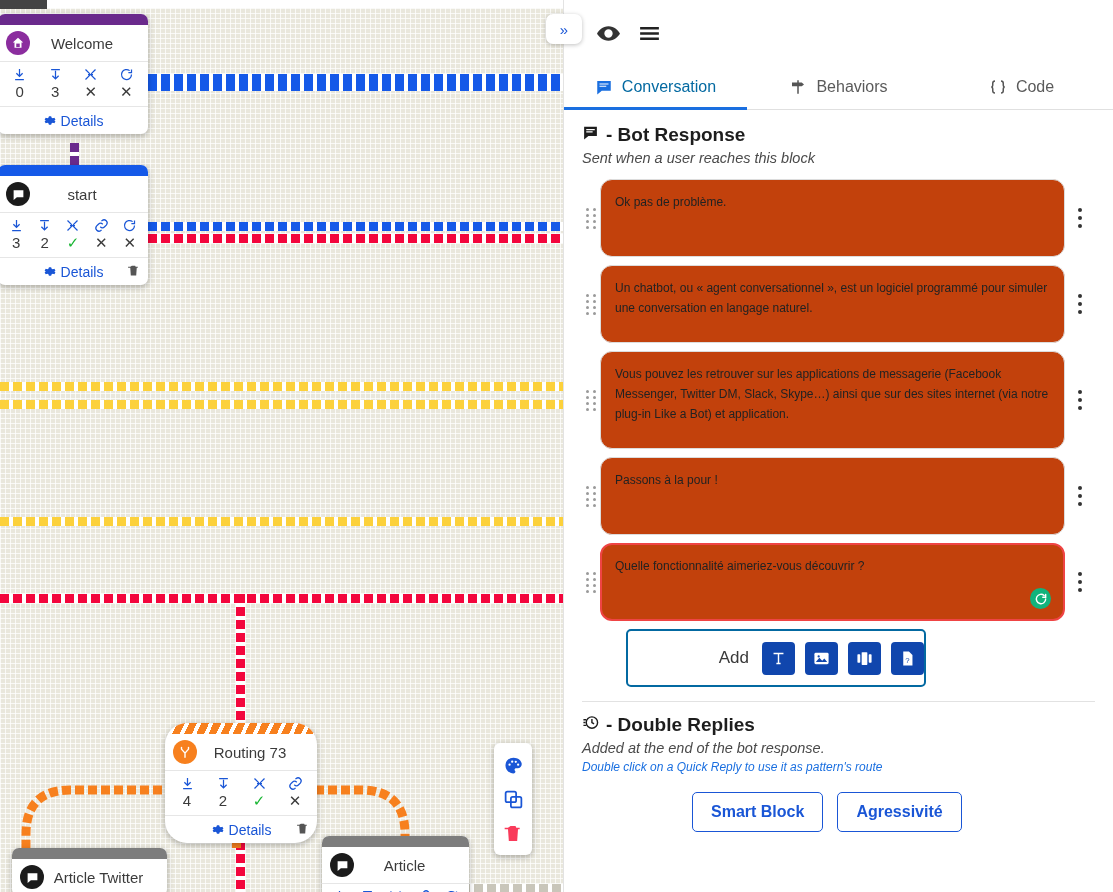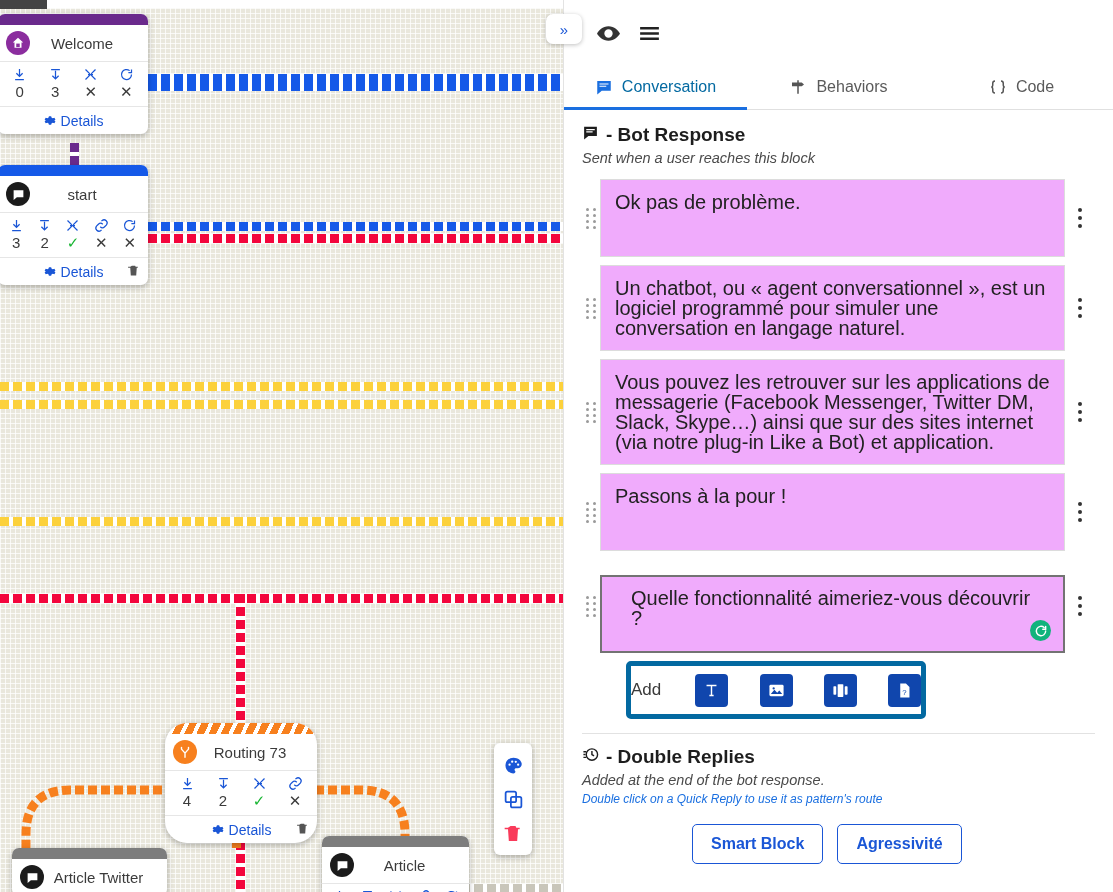--- a/index.html
+++ b/index.html
@@ -182,46 +182,46 @@
   .drag-dots {
     width: 18px; flex: 0 0 18px;
     display: grid; grid-template-columns: 3px 3px; gap: 3px 4px;
     justify-content: center;
   }
   .drag-dots i {
     width: 3px; height: 3px; background: #9a9a9a; border-radius: 50%; display: block;
   }
   .bubble {
     flex: 1;
-    border: 1px solid #dcdcdc; border-radius: 0;
+    border: 1px solid #dcdcdc; border-radius: 12px;
     padding: 12px 14px;
-    font-size: 20px; color: #222; line-height: 20px;
+    font-size: 12px; color: #222; line-height: 20px;
     min-height: 78px;
     position: relative;
-    background: #f0abfc;
-  }
-  .bubble.selected { border: 2px solid #737373; padding: 11px 29px; margin-top: 16px; }
+    background: #c2410c;
+  }
+  .bubble.selected { border: 2px solid #ef4444; padding: 11px 13px; }
   .bubble .refresh {
     position: absolute; right: 12px; bottom: 10px;
     width: 21px; height: 21px; border-radius: 50%;
     background: #11b37c; color: #fff;
     display: flex; align-items: center; justify-content: center;
   }
   .kebab {
     width: 30px; flex: 0 0 30px;
     display: flex; flex-direction: column; align-items: center; gap: 4px;
   }
   .kebab i { width: 4px; height: 4px; background: #333; border-radius: 50%; display: block; }
 
   #add-bar {
     margin: 6px 0 0 44px;
     width: 300px;
-    border: 5px solid #0369a1; border-radius: 5px;
+    border: 2px solid #0369a1; border-radius: 5px;
     height: 58px;
-    display: flex; align-items: center; justify-content: space-between; gap: 10px;
+    display: flex; align-items: center; justify-content: flex-end; gap: 10px;
   }
   #add-bar .lbl { font-size: 17px; color: #3a3a3a; margin-right: 3px; }
   #add-bar .sq {
     width: 33px; height: 33px; border-radius: 4px;
     background: #1046ad; color: #fff;
     display: flex; align-items: center; justify-content: center;
   }
 
   .divider { border-top: 1px solid #e2e2e2; margin: 14px 0 12px; }
 

